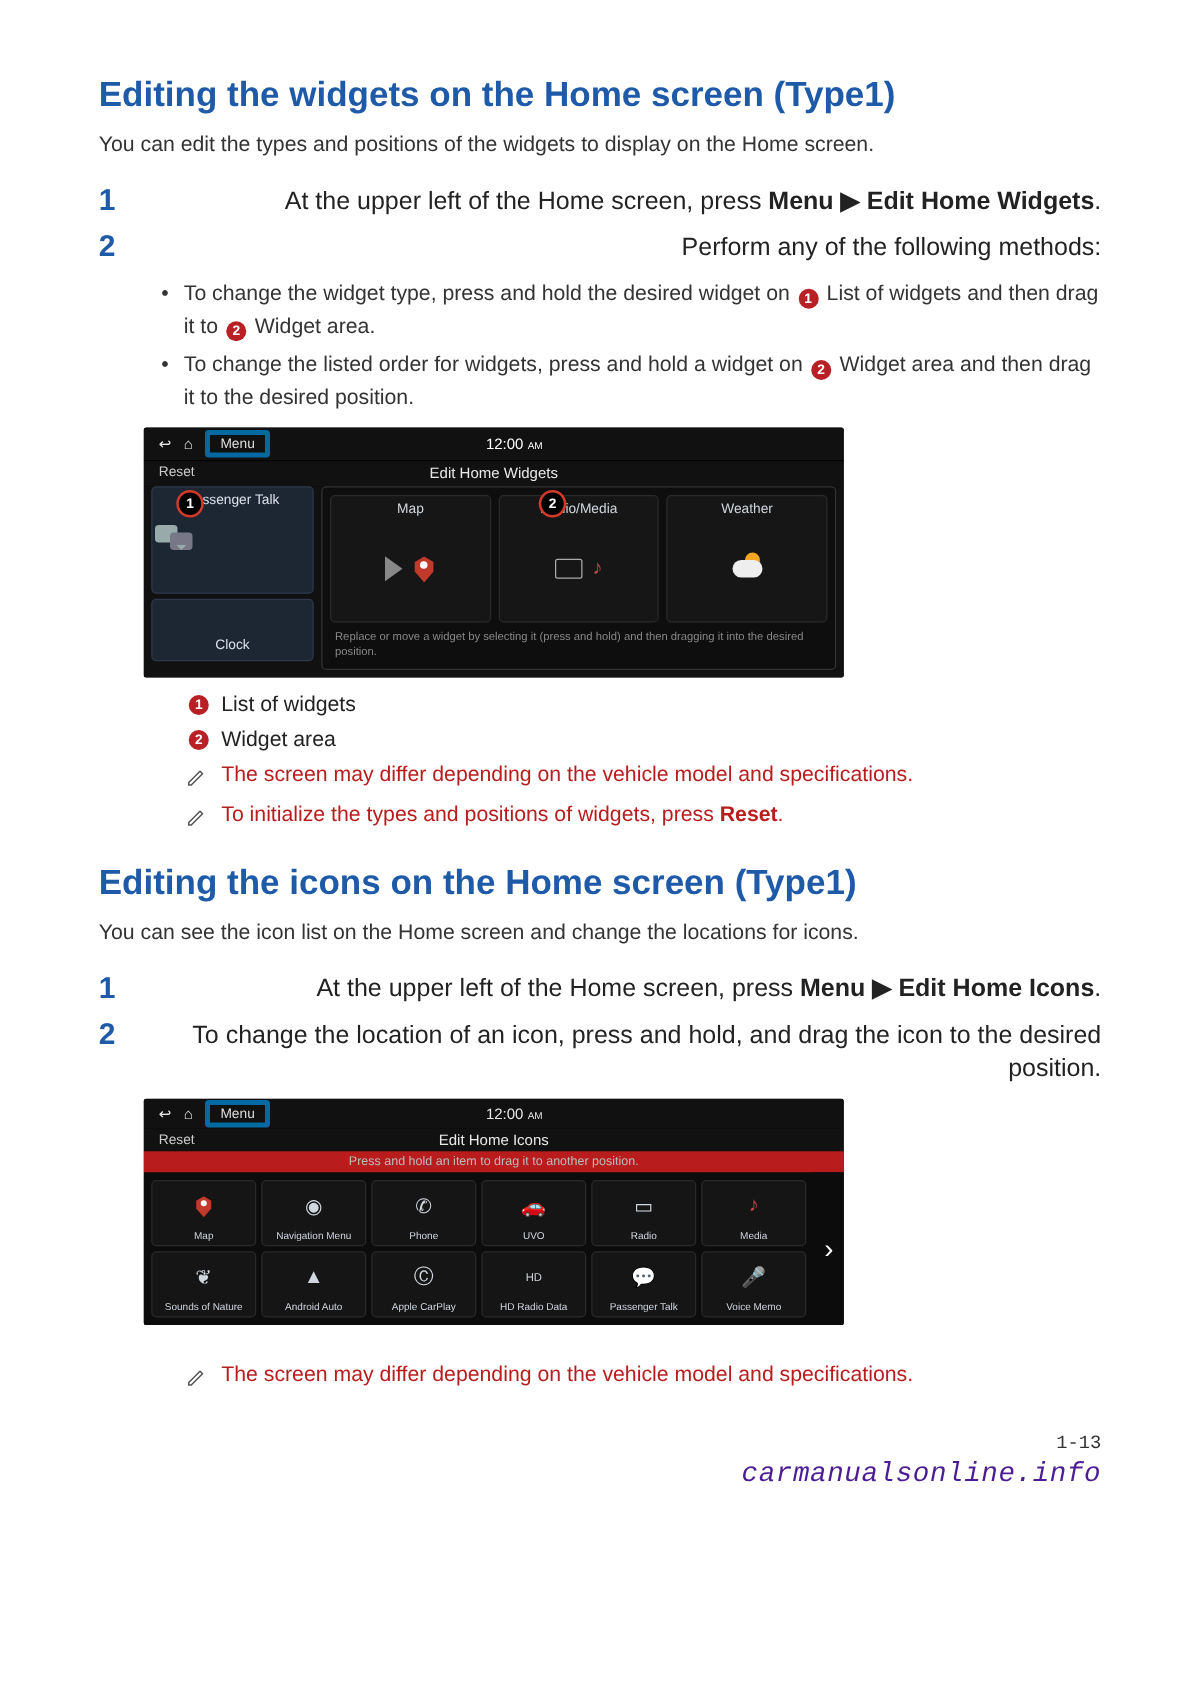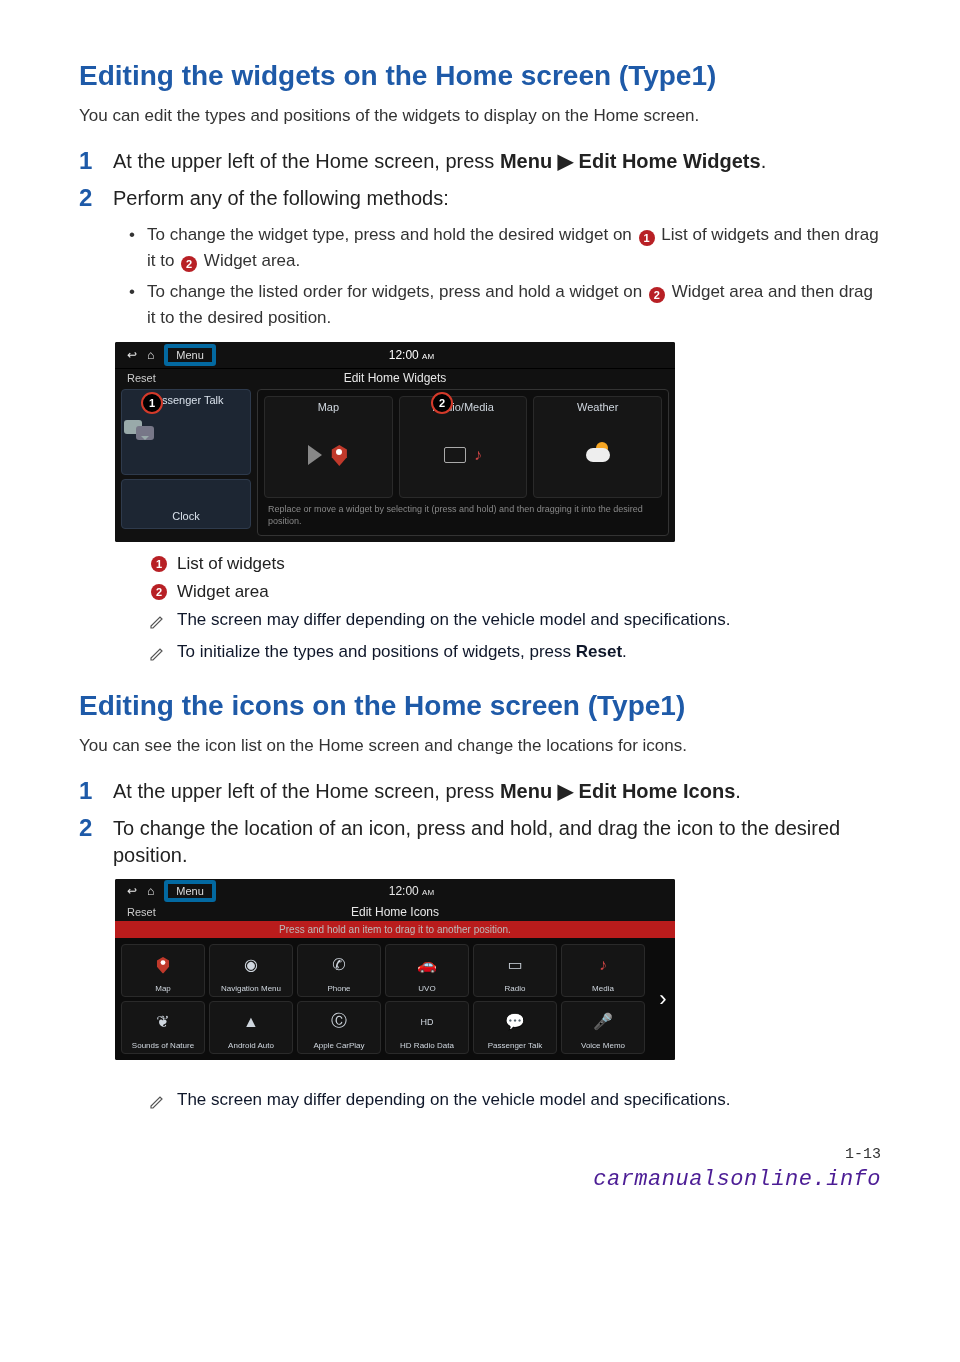--- a/index.html
+++ b/index.html
@@ -34,20 +34,21 @@
     font-size: 24px;
     font-weight: 700;
     line-height: 1.1;
     flex: 0 0 20px;
   }
   .step-body {
     flex: 1;
     font-size: 20px;
     line-height: 1.35;
     color: #222;
+    text-align: right;
   }
   .bold { font-weight: 700; }
   ul.sub-bullets {
     margin: 8px 0 12px 0;
     padding-left: 50px;
     list-style: none;
   }
   ul.sub-bullets li {
     font-size: 17px;
     line-height: 1.5;
@@ -89,21 +90,21 @@
   }
   .legend-row {
     display: flex;
     align-items: center;
     gap: 8px;
     margin-bottom: 8px;
   }
   .note {
     margin: 0 0 12px 70px;
     font-size: 17px;
-    color: #0f172a;
+    color: #b91c1c;
     display: flex;
     align-items: flex-end;
     gap: 6px;
   }
   .note svg { flex: 0 0 16px; margin-top: 3px; }
   .shot {
     margin: 8px 0 12px 36px;
     background: #000;
     width: 560px;
     color: #e8e8e8;

